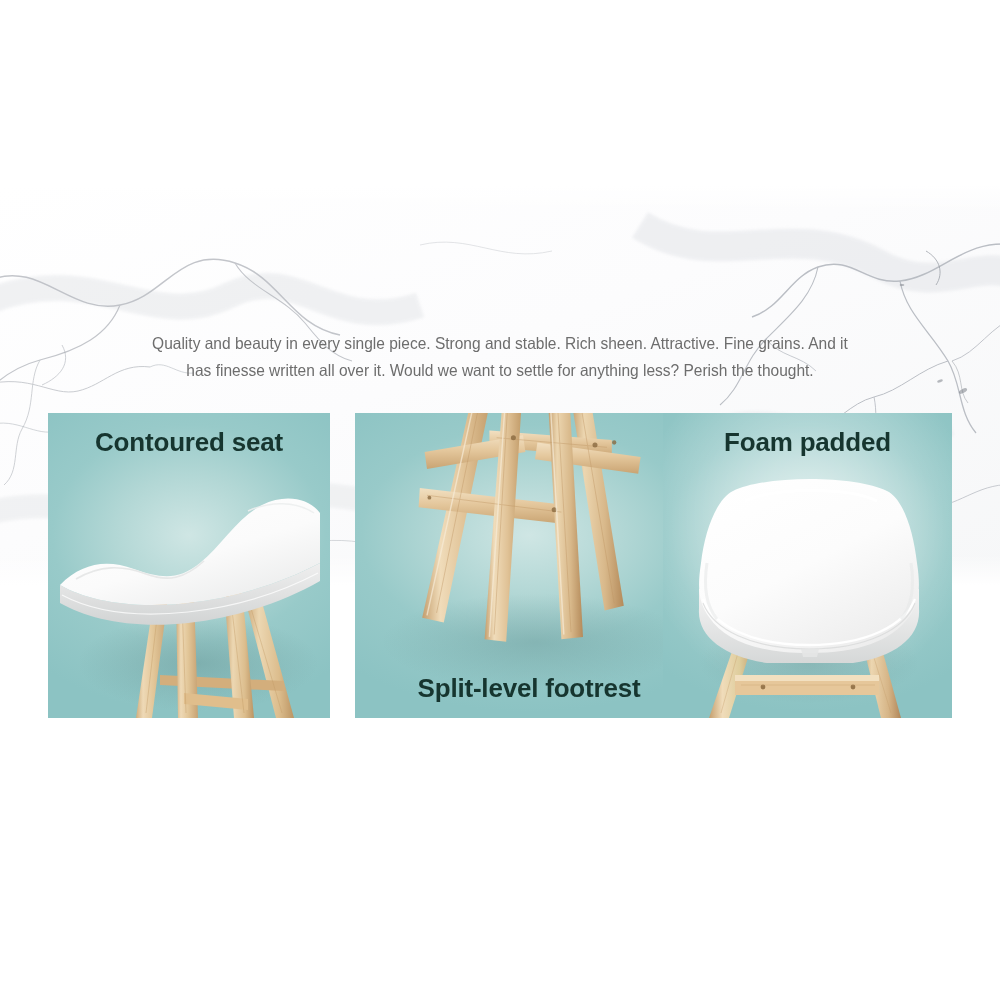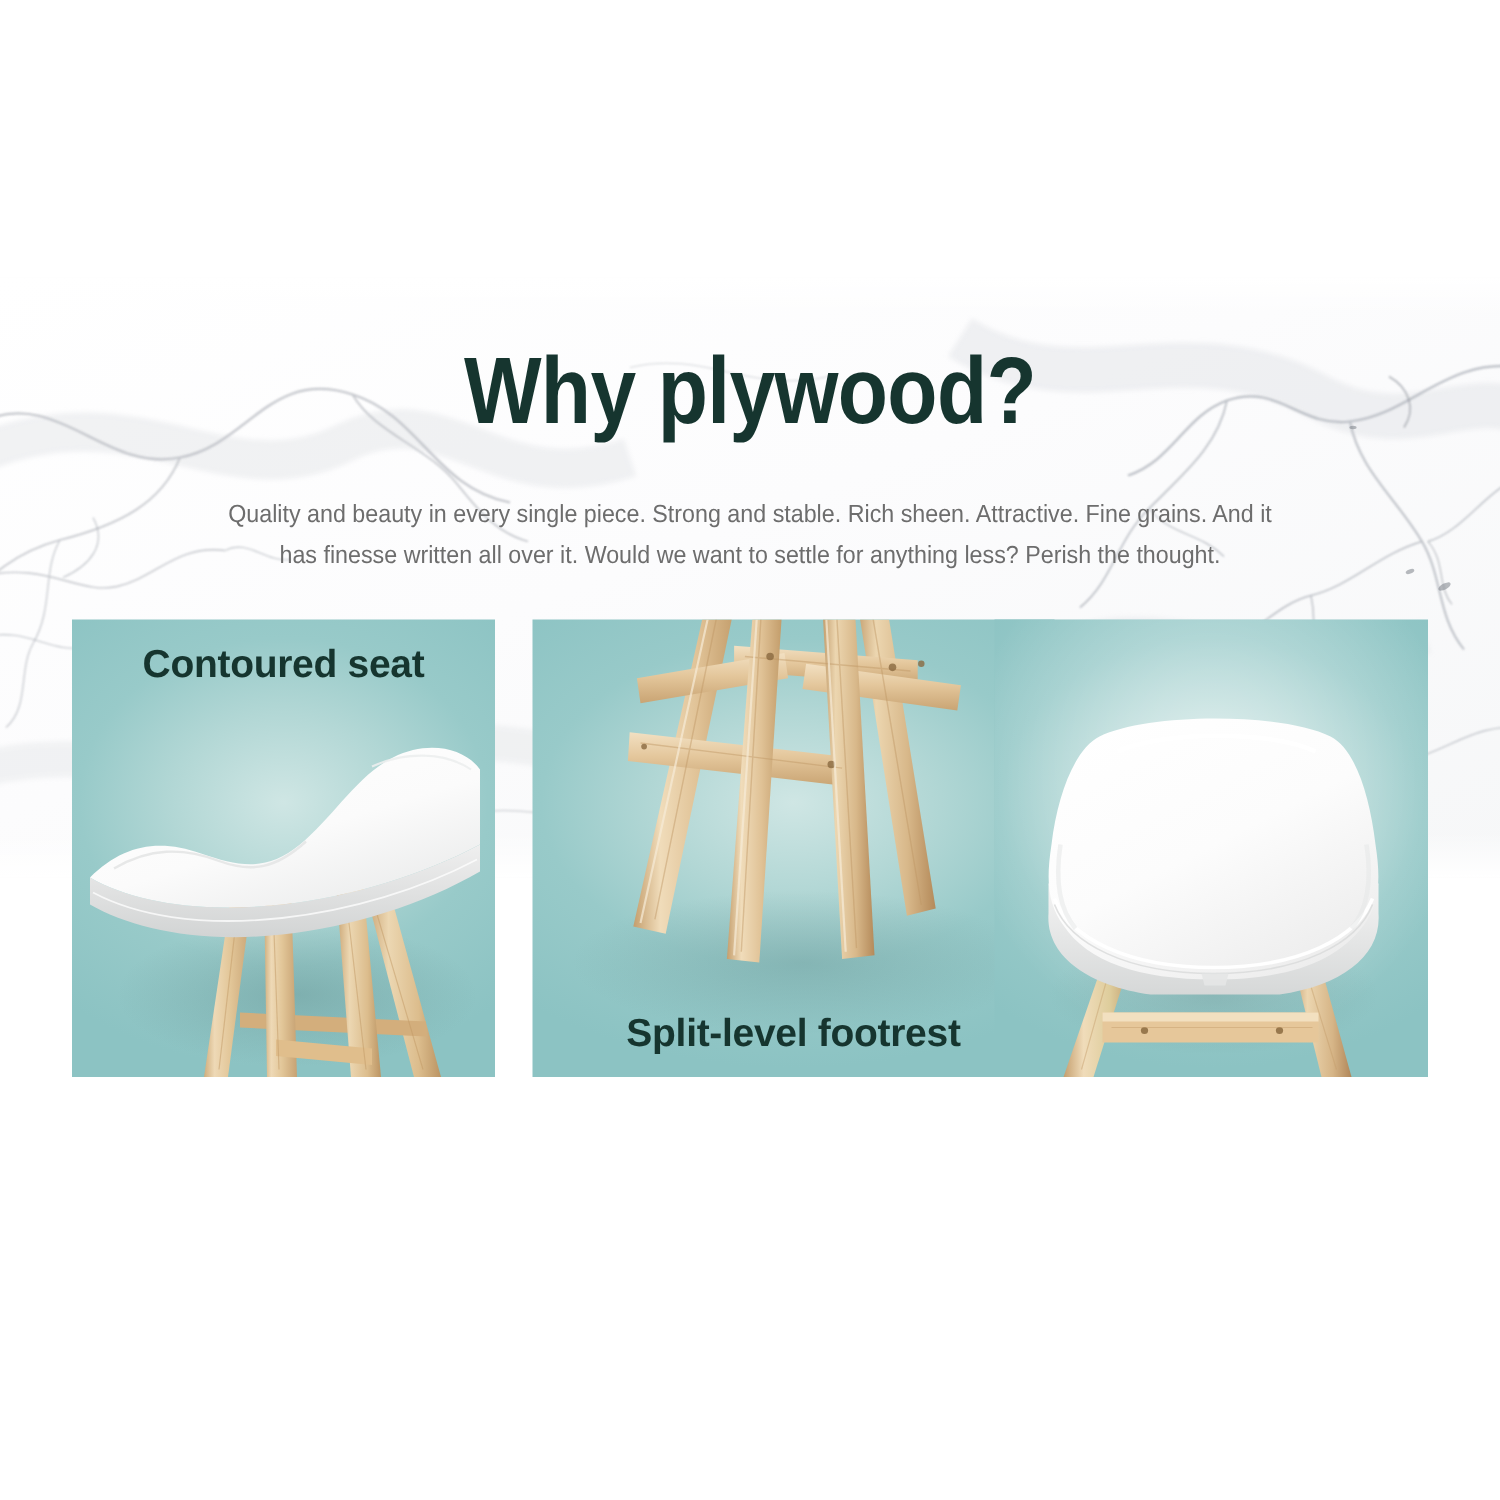--- a/index.html
+++ b/index.html
@@ -191,23 +191,20 @@
         <path d="M300,360 C360,344 400,376 460,360 C520,344 560,378 624,362" stroke-width="1.0"></path>
         <path d="M60,340 C110,326 140,356 190,344" stroke-width="0.9"></path>
         <path d="M660,330 C710,318 740,348 792,336 C840,325 870,352 920,342" stroke-width="0.9"></path>
         <path d="M420,60 C470,48 500,78 552,66" stroke-width="0.7"></path>
         <path d="M560,376 C600,366 622,388 660,380" stroke-width="0.7"></path>
       </g>
     </svg>
     <div class="marble-fade"></div>
   </div>
 
-  <div class="heading-block">
-    <h1 class="headline">Why plywood?</h1>
-  </div>
 
   <div class="subcopy">
     <span>Quality and beauty in every single piece. Strong and stable. Rich sheen. Attractive. Fine grains. And it</span>
     <span>has finesse written all over it. Would we want to settle for anything less? Perish the thought.</span>
   </div>
 
   <div class="panels">
 
     <div class="panel panel-1">
       <div class="art">
@@ -423,16 +420,17 @@
           <path d="M40,190 C50,216 88,236 146,236 C204,236 242,216 252,190" stroke="#d8dada" stroke-width="1.1" fill="none" opacity="0.8"></path>
 
           <path d="M82,88 C112,74 186,74 214,88" stroke="#ffffff" stroke-width="3" fill="none" opacity="0.95"></path>
 
           <path d="M44,150 C40,176 44,194 54,206" stroke="#e6e8e8" stroke-width="3" fill="none" opacity="0.55"></path>
           <path d="M248,150 C252,176 248,194 238,206" stroke="#e6e8e8" stroke-width="3" fill="none" opacity="0.55"></path>
 
           <path d="M138,236 L156,236 L154,244 L140,244 Z" fill="#e4e6e6" opacity="0.9"></path>
         </svg>
       </div>
+      <div class="panel-label label-top">Foam padded</div>
     </div>
 
   </div>
 </div>
 
 </body></html>

